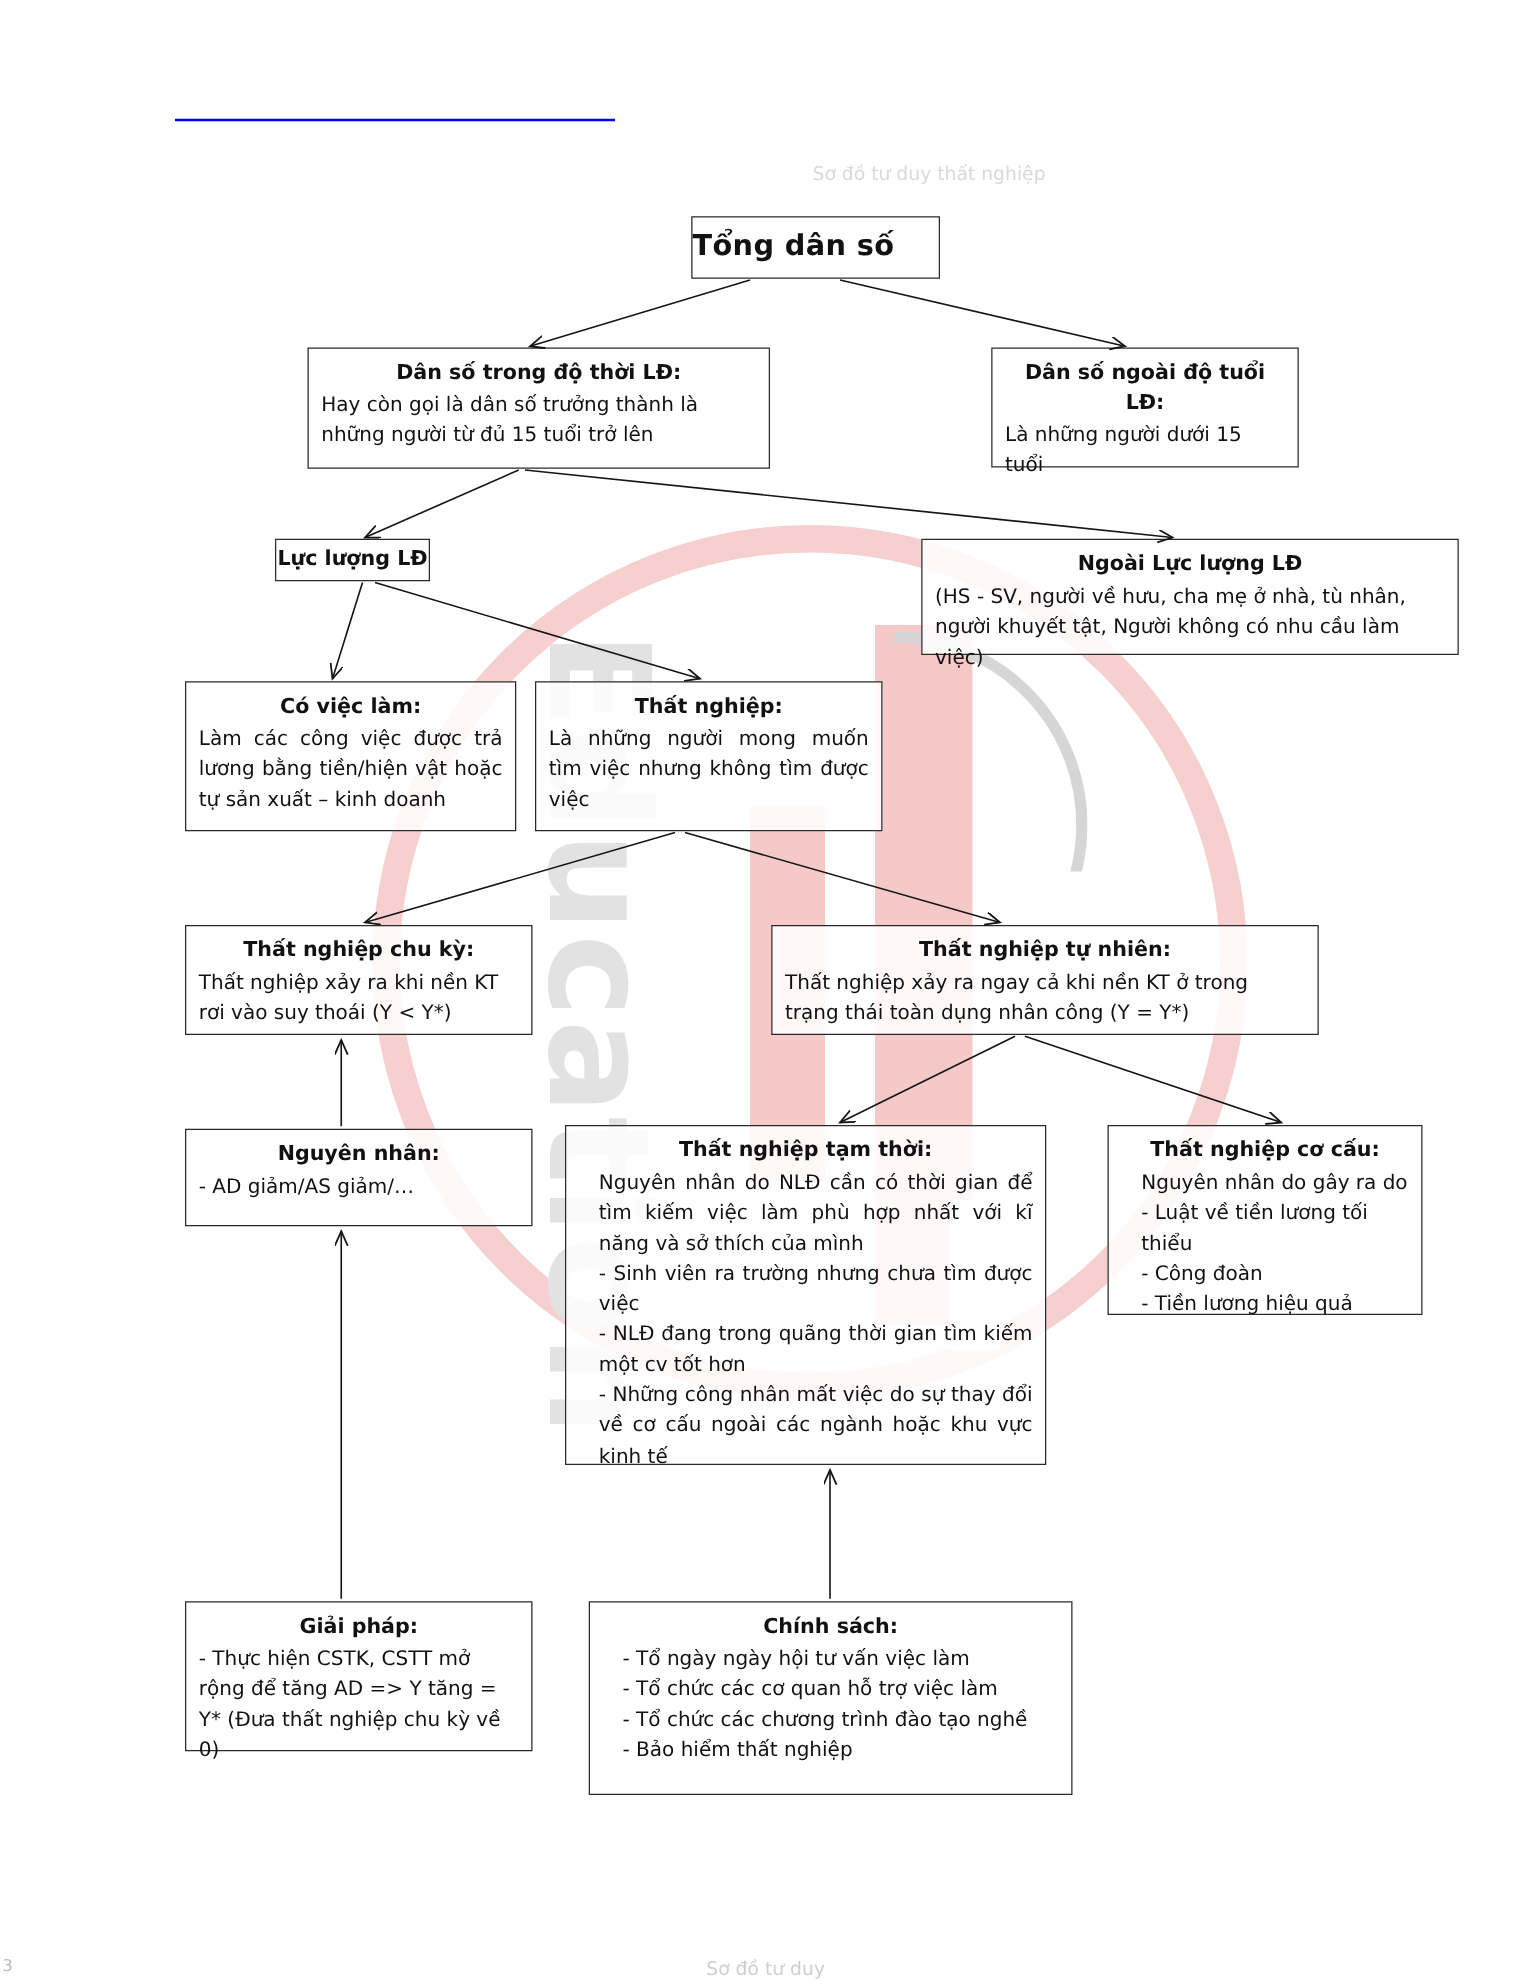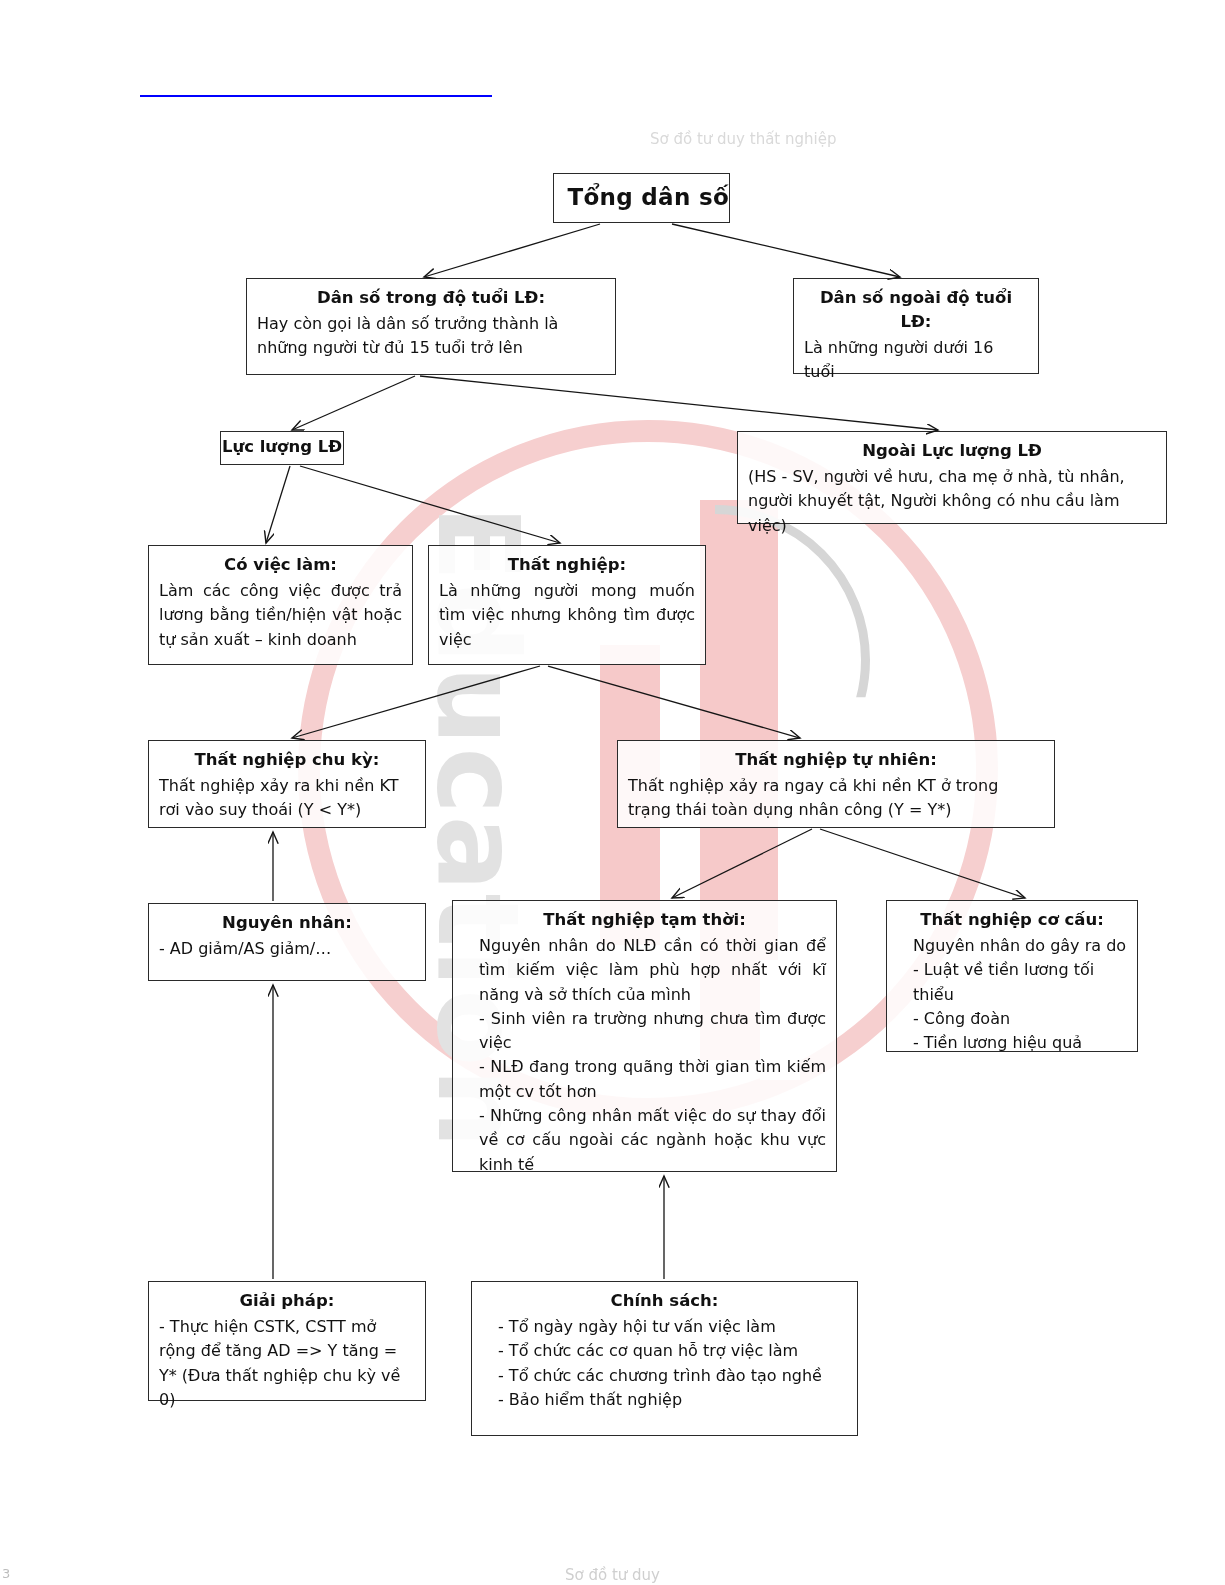--- a/index.html
+++ b/index.html
@@ -60,22 +60,22 @@
     display:block;text-align:center;font-weight:700;
     font-size:16.5px;color:#111;line-height:1.45;margin-bottom:2px;
   }
   .box .bdy{
     display:block;font-size:16px;color:#111;line-height:1.52;
   }
   .just .bdy{text-align:justify;text-justify:inter-word;}
   .box.big .ttl{font-size:23px;font-weight:700;letter-spacing:.3px;margin:0;}
 
   
-  #box-tong-dan-so   {left:553px;top:173px;width:177px;height:50px;
-                      display:flex;align-items:center;justify-content:flex-end;padding:0;}
+  #box-tong-dan-so   {left:553px;top:173px;width:199px;height:50px;
+                      display:flex;align-items:center;justify-content:flex-start;padding:0;}
   #box-trong-do-tuoi {left:246px;top:278px;width:370px;height:97px;}
   #box-ngoai-do-tuoi {left:793px;top:278px;width:246px;height:96px;}
   #box-luc-luong     {left:220px;top:431px;width:124px;height:34px;
                       display:flex;align-items:center;justify-content:center;padding:0;}
   #box-ngoai-luc-luong{left:737px;top:431px;width:430px;height:93px;}
   #box-co-viec-lam   {left:148px;top:545px;width:265px;height:120px;}
   #box-that-nghiep   {left:428px;top:545px;width:278px;height:120px;}
   #box-tn-chu-ky     {left:148px;top:740px;width:278px;height:88px;}
   #box-tn-tu-nhien   {left:617px;top:740px;width:438px;height:88px;}
   #box-nguyen-nhan   {left:148px;top:903px;width:278px;height:78px;}
@@ -139,27 +139,27 @@
 
       <path d="M664,1279 L664,1176"></path>
     </g>
   </svg>
 
   <div class="box big" id="box-tong-dan-so">
     <span class="ttl">Tổng dân số</span>
   </div>
 
   <div class="box" id="box-trong-do-tuoi">
-    <span class="ttl">Dân số trong độ tuổi LĐ:</span>
+    <span class="ttl">Dân số trong độ thời LĐ:</span>
     <span class="bdy">Hay còn gọi là dân số trưởng thành là những người từ đủ 15 tuổi trở lên</span>
   </div>
 
   <div class="box" id="box-ngoai-do-tuoi">
     <span class="ttl">Dân số ngoài độ tuổi LĐ:</span>
-    <span class="bdy">Là những người dưới 16 tuổi</span>
+    <span class="bdy">Là những người dưới 15 tuổi</span>
   </div>
 
   <div class="box" id="box-luc-luong">
     <span class="ttl">Lực lượng LĐ</span>
   </div>
 
   <div class="box" id="box-ngoai-luc-luong">
     <span class="ttl">Ngoài Lực lượng LĐ</span>
     <span class="bdy">(HS - SV, người về hưu, cha mẹ ở nhà, tù nhân, người khuyết tật, Người không có nhu cầu làm việc)</span>
   </div>

